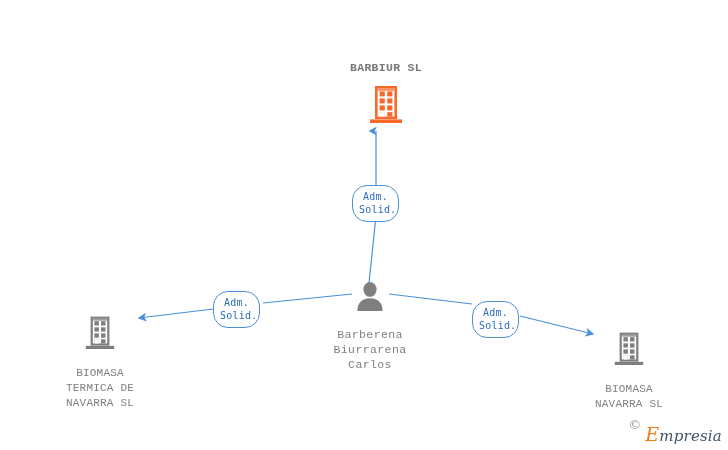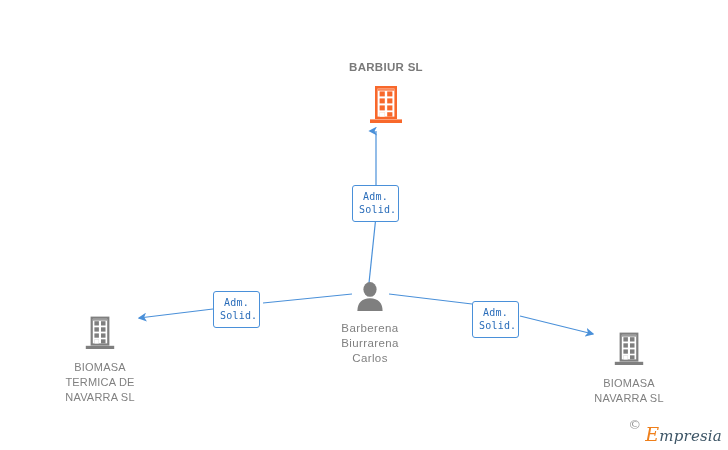--- a/index.html
+++ b/index.html
@@ -31,21 +31,21 @@
     text-align: center;
   }
   .node-icon {
     display: block;
     margin: 0 auto;
     line-height: 0;
   }
   .node-label {
     display: block;
     color: #808080;
-    font-family: Liberation Sans, sans-serif;
+    font-family: Liberation Mono, monospace;
     font-size: 11px;
     line-height: 15px;
     letter-spacing: 0.2px;
     white-space: pre-line;
   }
   .node-label.title {
     font-weight: bold;
     font-size: 11.5px;
     color: #7a7a7a;
     letter-spacing: 0.3px;
@@ -54,29 +54,29 @@
     font-size: 11.5px;
     line-height: 15px;
     letter-spacing: 0.4px;
   }
 
   
   #node-barbiur .node-label { margin-bottom: 9px; }
   #node-barbiur .node-icon  { margin-top: 0; }
 
   
-  .node.below-label .node-label { margin-top: 10px; }
+  .node.below-label .node-label { margin-top: 16px; }
 
   
   .edge-label {
     position: absolute;
     box-sizing: border-box;
     background: #ffffff;
     border: 1px solid #4a90d9;
-    border-radius: 3px;
+    border-radius: 15px;
     color: #2a6dba;
     font-family: "DejaVu Sans Mono", monospace;
     font-size: 10px;
     line-height: 13px;
     text-align: center;
     padding: 4px 6px 5px 6px;
     white-space: pre-line;
     letter-spacing: 0.2px;
   }
 

